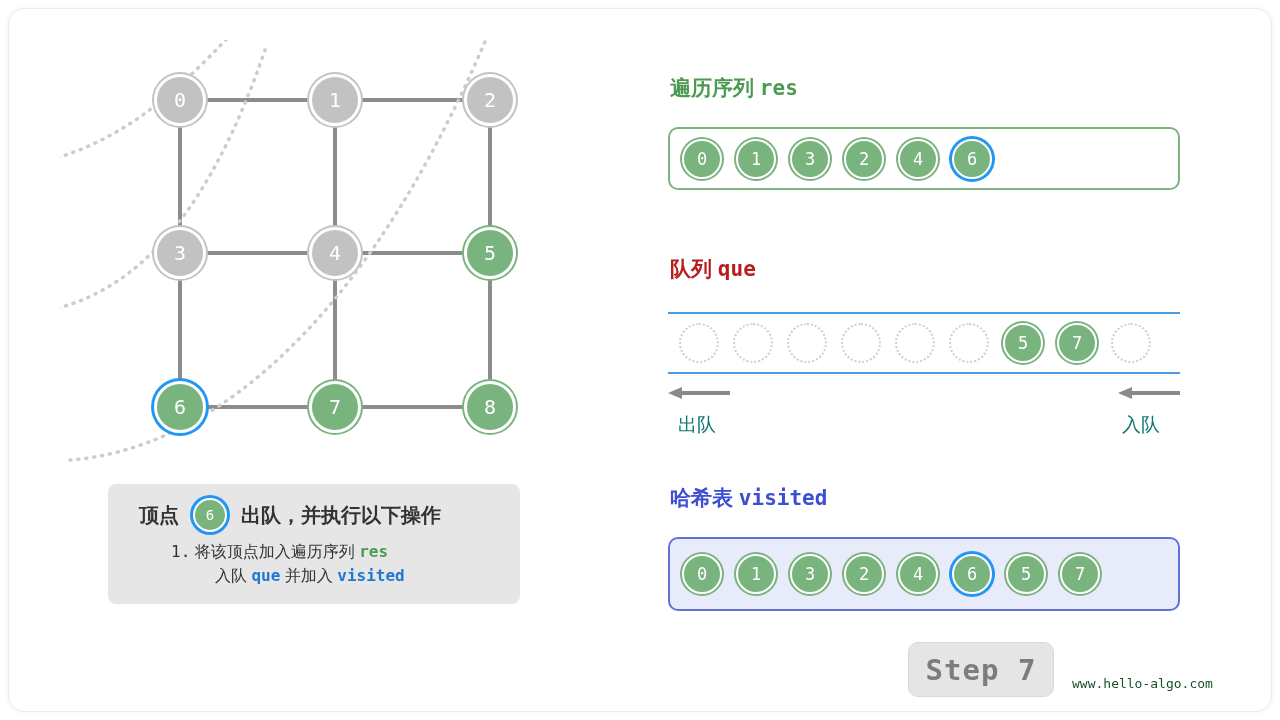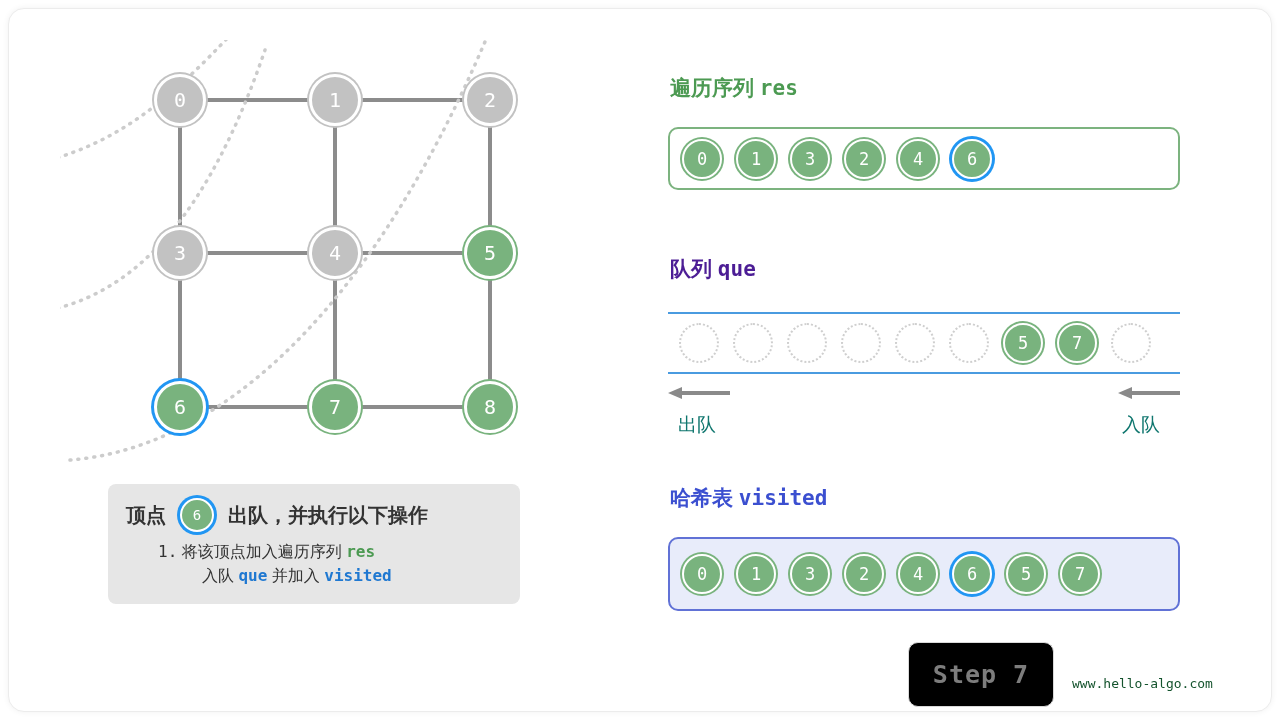--- a/index.html
+++ b/index.html
@@ -71,21 +71,21 @@
 
   
   #caption {
     position: absolute;
     left: 108px;
     top: 484px;
     width: 412px;
     box-sizing: border-box;
     background: #e6e6e6;
     border-radius: 8px;
-    padding: 14px 18px 16px 18px;
+    padding: 14px 18px 16px 31px;
   }
   #caption-head {
     display: flex;
     align-items: center;
     font-size: 20px;
     font-weight: bold;
     color: #333333;
     margin-bottom: 8px;
     white-space: nowrap;
   }
@@ -121,21 +121,21 @@
   .sec-title {
     position: absolute;
     font-size: 21px;
     font-weight: bold;
     white-space: nowrap;
   }
   .sec-title .mono {
     font-family: "DejaVu Sans Mono", monospace;
   }
   #title-res { left: 670px; top: 74px; color: #4c9a52; }
-  #title-que { left: 670px; top: 255px; color: #4c1d95; text-align: center; }
+  #title-que { left: 670px; top: 255px; color: #b91c1c; text-align: center; }
   #title-vis { left: 670px; top: 484px; color: #3b4fd0; }
 
   .cell {
     width: 40px;
     height: 40px;
     border-radius: 50%;
     box-sizing: border-box;
     display: flex;
     align-items: center;
     justify-content: center;
@@ -237,30 +237,30 @@
     padding-left: 12px;
     gap: 14px;
   }
 
   
   #step-badge {
     position: absolute;
     left: 908px;
     top: 642px;
     width: 146px;
-    height: 65px;
-    box-sizing: border-box;
-    background: #000000;
+    height: 55px;
+    box-sizing: border-box;
+    background: #e5e5e5;
     border: 1.5px solid #d9d9d9;
     border-radius: 10px;
     display: flex;
     align-items: center;
     justify-content: center;
     font-family: "DejaVu Sans Mono", monospace;
-    font-size: 25px;
+    font-size: 29px;
     font-weight: bold;
     color: #7d7d7d;
     letter-spacing: 1px;
   }
   #watermark {
     position: absolute;
     left: 1072px;
     top: 676px;
     font-family: "DejaVu Sans Mono", monospace;
     font-size: 13px;

